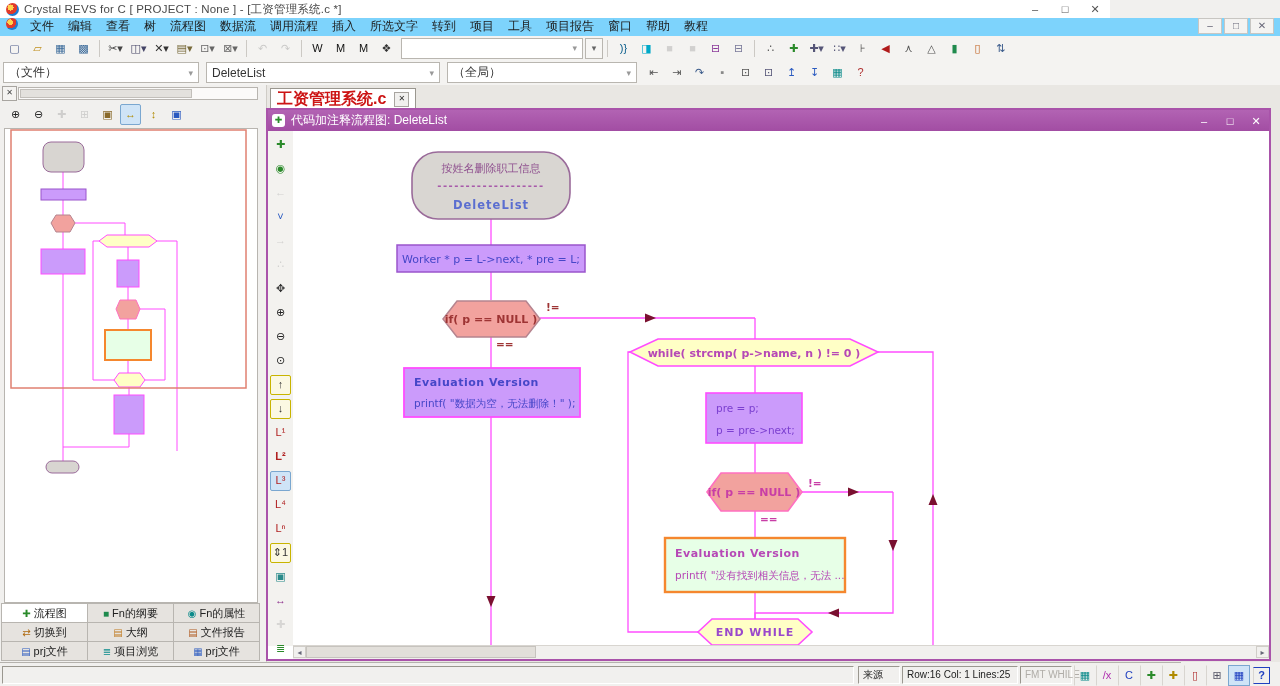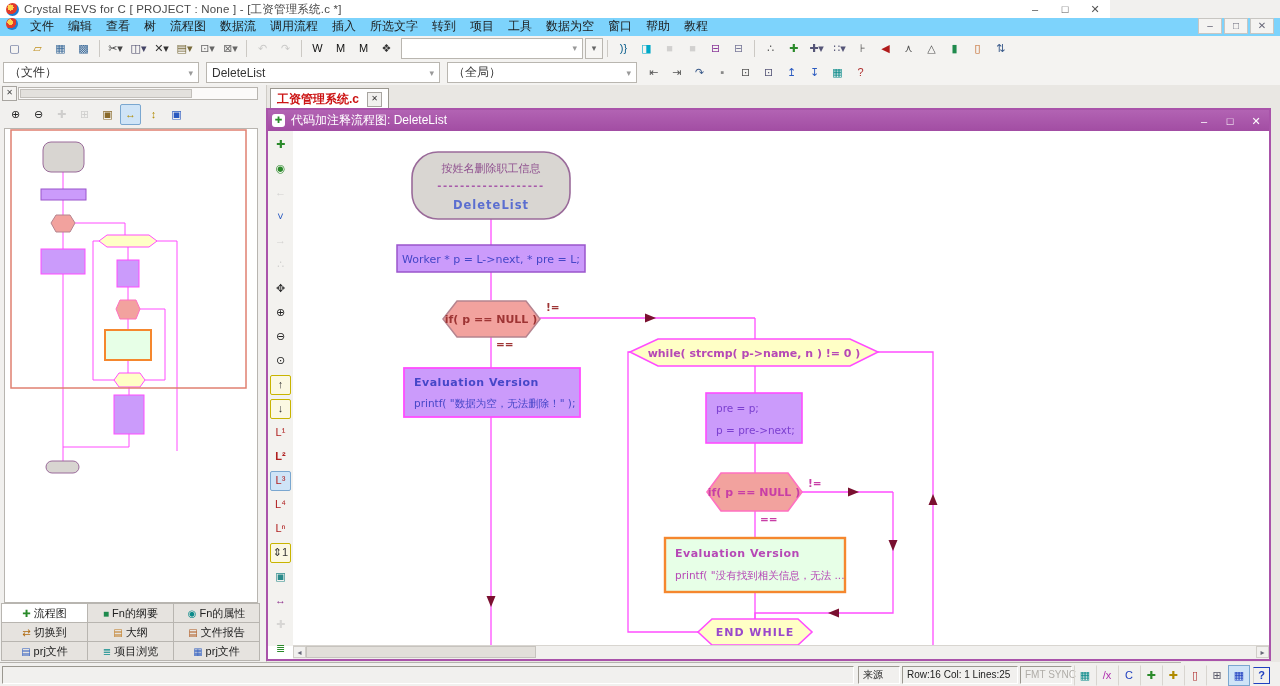--- a/index.html
+++ b/index.html
@@ -49,21 +49,21 @@
   .lp-tab{border:1px solid #b8b5b0;margin:-1px 0 0 -1px;background:#e6e3df;font-size:11px;
           display:flex;align-items:center;justify-content:center;gap:3px;color:#222;white-space:nowrap;overflow:hidden;}
   .lp-tab.active{background:#ffffff;}
   .lp-tab .ic{font-size:10px;}
   
   .editorbg{left:262px;top:85px;width:1018px;height:577px;background:#e9e7e3;}
   .splitter{left:262px;top:85px;width:4px;height:577px;background:#f1f0ee;border-right:1px solid #cfccc6;}
   .tabbar{left:266px;top:86px;width:1014px;height:22px;}
   .edittab{left:4px;top:2px;height:20px;background:#ffffff;border:1px solid #9a978f;border-bottom:none;
            display:flex;align-items:center;padding:0 6px;gap:8px;}
-  .edittab .lbl{color:#cc1414;font-weight:bold;font-size:12px;}
+  .edittab .lbl{color:#cc1414;font-weight:bold;font-size:16px;}
   .edittab .x{width:13px;height:13px;border:1px solid #a8a5a0;background:#f1f0ee;font-size:8px;
               line-height:12px;text-align:center;color:#333;}
   .childwin{left:266px;top:108px;width:1005px;height:553px;border:2px solid #a953aa;background:#fff;box-sizing:border-box;}
   .cw-title{left:0;top:0;right:0;height:21px;background:linear-gradient(#b263b3,#a24da3);color:#fff;
             display:flex;align-items:center;padding-left:4px;font-size:12px;}
   .cw-icon{width:13px;height:13px;background:#fff;border-radius:3px;color:#2a8a2a;font-size:9px;
            line-height:13px;text-align:center;margin-right:6px;font-weight:bold;}
   .cw-ctl{margin-left:auto;display:flex;}
   .cw-ctl span{width:26px;text-align:center;color:#fff;font-size:11px;line-height:20px;}
   .vstrip{left:0;top:21px;width:25px;bottom:13px;background:#f3f2ef;border-right:1px solid #ddd9d4;}
@@ -104,21 +104,21 @@
       <span class="menuitem">查看</span>
       <span class="menuitem">树</span>
       <span class="menuitem">流程图</span>
       <span class="menuitem">数据流</span>
       <span class="menuitem">调用流程</span>
       <span class="menuitem">插入</span>
       <span class="menuitem">所选文字</span>
       <span class="menuitem">转到</span>
       <span class="menuitem">项目</span>
       <span class="menuitem">工具</span>
-      <span class="menuitem">数据为空</span>
+      <span class="menuitem">项目报告</span>
       <span class="menuitem">窗口</span>
       <span class="menuitem">帮助</span>
       <span class="menuitem">教程</span>
     </span>
   <span class="mdictl">
     <span>–</span>
     <span>□</span>
     <span>✕</span>
   </span>
 </div>
@@ -409,21 +409,21 @@
     <div class="abs hs-btn" style="left:0;top:0">◂</div>
     <div class="abs hs-thumb"></div>
     <div class="abs hs-btn" style="right:0;top:0">▸</div>
   </div>
 </div>
 
 <div class="abs statusbar">
   <div class="sbcell" style="left:2px;width:852px"></div>
   <div class="sbcell" style="left:858px;width:42px">来源</div>
   <div class="sbcell" style="left:902px;width:116px">Row:16 Col: 1 Lines:25</div>
-  <div class="sbcell" style="left:1020px;width:52px;color:#b0ada8">FMT SYNC</div>
+  <div class="sbcell" style="left:1020px;width:52px;color:#b0ada8">FMT WHILE</div>
   <div class="sb-icons" style="left:1074px">
       <span class="ticon" style="color: rgb(10, 138, 138);">▦</span>
       <span class="ticon" style="color: rgb(176, 48, 176);">/x</span>
       <span class="ticon" style="color: rgb(32, 64, 192);">C</span>
       <span class="ticon" style="color: rgb(42, 138, 42);">✚</span>
       <span class="ticon" style="color: rgb(176, 138, 0);">✚</span>
       <span class="ticon" style="color: rgb(176, 48, 48);">▯</span>
       <span class="ticon" style="color: rgb(85, 85, 102);">⊞</span>
       <span class="ticon selected" style="color: rgb(32, 64, 192);">▦</span>
       <span class="ticon circled" style="color: rgb(32, 64, 192);">?</span>

